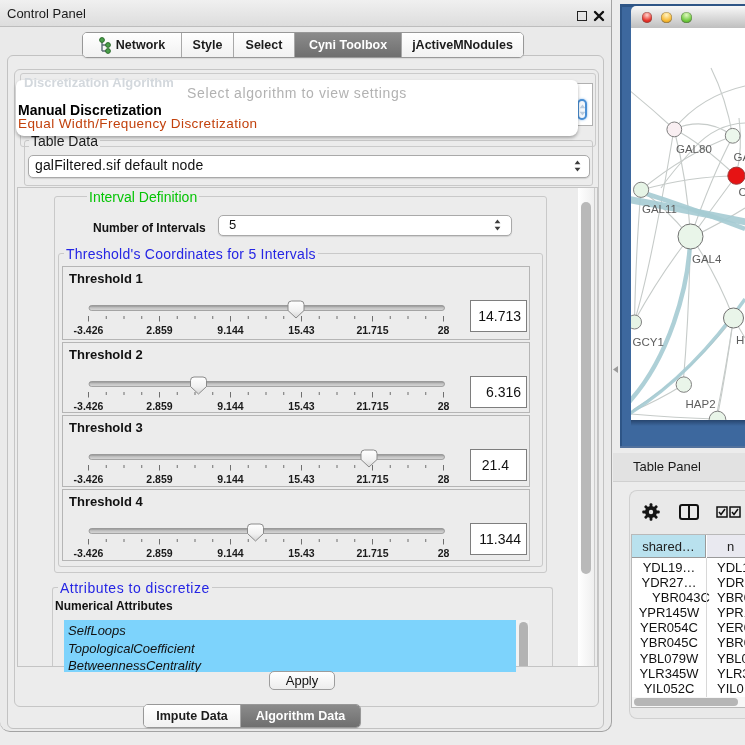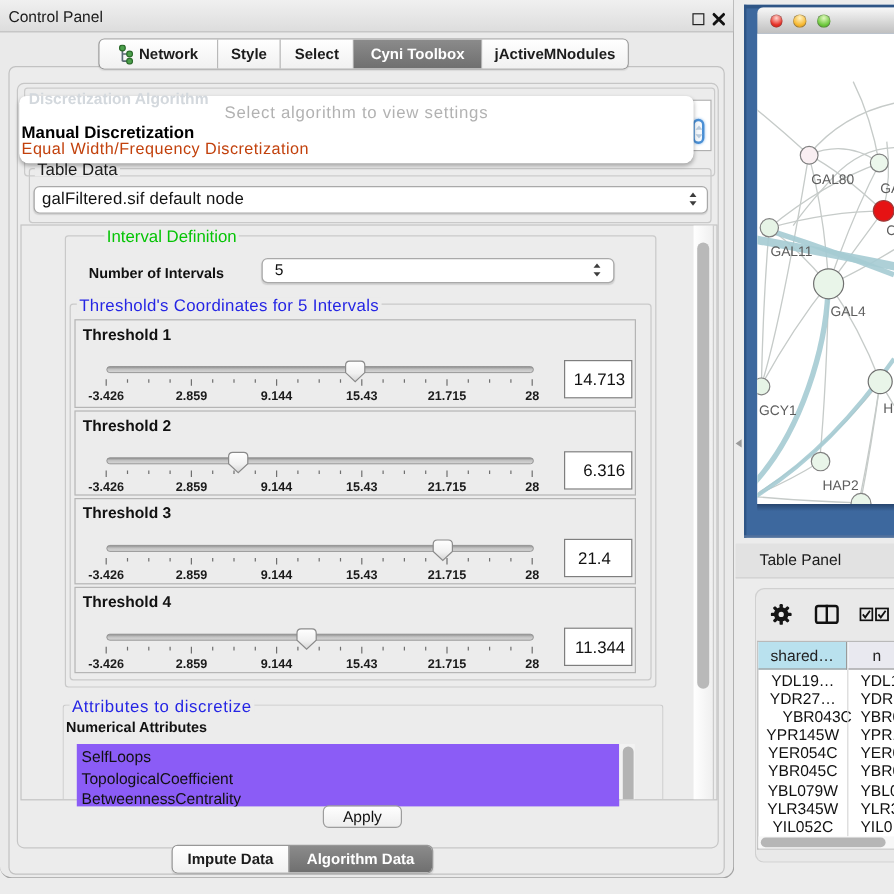--- a/index.html
+++ b/index.html
@@ -53,21 +53,21 @@
 <div class="abs" style="left:35px;top:157px;font-size:14px;letter-spacing:0.15px;color:#111;">galFiltered.sif default node</div>
 <svg style="position:absolute;left:573.5px;top:159.5px" width="7" height="12" viewBox="0 0 7 12">
     <path d="M3.5,0.5 L6.4,4.2 L0.6,4.2 Z" fill="#3c3c3c"></path>
     <path d="M3.5,11.5 L6.4,7.8 L0.6,7.8 Z" fill="#3c3c3c"></path>
   </svg>
 <div class="abs" style="left:17px;top:187px;width:581px;height:480px;border:1px solid #c4c4c4;box-sizing:border-box;"></div>
 <div class="abs" style="left:578px;top:188px;width:16px;height:478px;background:linear-gradient(90deg,#ffffff,#efefef);border-right:1px solid #cccccc;"></div>
 <div class="abs" style="left:580.5px;top:202px;width:10px;height:372px;background:#b9b9b9;border-radius:5px;"></div>
 <div class="abs" style="left:54px;top:196px;width:493px;height:377px;border:1px solid #c9c9c9;border-radius:3px;box-sizing:border-box;"></div>
 <div class="grouplab" style="left:55px;top:191px;color:#05c405;margin-left:32px;">Interval Definition</div>
-<div class="boldlab" style="left:74px;top:221px;">Number of Intervals</div>
+<div class="boldlab" style="left:93px;top:221px;">Number of Intervals</div>
 <div class="combo" style="left:218px;top:215px;width:292px;height:19px;"></div>
 <div class="abs" style="left:229px;top:217px;font-size:13px;color:#111;">5</div>
 <svg style="position:absolute;left:493.5px;top:218.5px" width="7" height="12" viewBox="0 0 7 12">
     <path d="M3.5,0.5 L6.4,4.2 L0.6,4.2 Z" fill="#3c3c3c"></path>
     <path d="M3.5,11.5 L6.4,7.8 L0.6,7.8 Z" fill="#3c3c3c"></path>
   </svg>
 <div class="abs" style="left:58px;top:253px;width:485px;height:314px;border:1px solid #c9c9c9;border-radius:3px;box-sizing:border-box;"></div>
 <div class="grouplab" style="left:64px;top:248px;color:#2525e4;letter-spacing:0.25px;">Threshold's Coordinates for 5 Intervals</div>
 <div class="abs" style="left:62px;top:266px;width:467.5px;height:74px;border:1px solid #b5b5b5;background:#ececec;box-sizing:border-box;"></div>
 <div class="abs" style="left:69px;top:271px;font-weight:bold;font-size:13px;color:#111;">Threshold 1</div>
@@ -181,21 +181,21 @@
     <text x="381.5" y="67.5" font-size="10.5" font-weight="bold" fill="#1a1a1a" text-anchor="middle" font-family="Liberation Sans, sans-serif">28</text>
     <g transform="translate(185.00,34.5)">
       <path d="M0.5,4 Q0.5,0.5 4,0.5 H13 Q16.5,0.5 16.5,4 V10 L8.5,17.5 L0.5,10 Z" fill="url(#th)" stroke="#8a8a8a" stroke-width="1"></path>
     </g>
   </svg>
 <div class="abs" style="left:470px;top:523px;width:57px;height:32px;background:#fff;border:1px solid #7e7e7e;box-sizing:border-box;"></div>
 <div class="abs" style="left:470px;top:523px;width:51px;height:32px;font-size:14px;color:#111;text-align:right;line-height:32px;">11.344</div>
 <div class="abs" style="left:52px;top:587px;width:501px;height:79px;border:1px solid #c9c9c9;border-bottom:none;border-radius:3px 3px 0 0;box-sizing:border-box;"></div>
 <div class="grouplab" style="left:58px;top:582px;color:#2525e4;letter-spacing:0.5px;">Attributes to discretize</div>
 <div class="boldlab" style="left:55px;top:599px;">Numerical Attributes</div>
-<div class="abs" style="left:64px;top:620px;width:452px;height:52px;background:#8b5cf6;overflow:hidden;">
+<div class="abs" style="left:64px;top:620px;width:452px;height:52px;background:#7dd3fc;overflow:hidden;font-style:italic;">
     <div style="font-size:13px;color:#111;padding:2px 0 0 4px;line-height:17.6px;">SelfLoops<br>TopologicalCoefficient<br>BetweennessCentrality</div>
   </div>
 <div class="abs" style="left:516px;top:620px;width:13px;height:46px;background:#f2f2f2;"></div>
 <div class="abs" style="left:518.5px;top:622px;width:9px;height:44px;background:#b3b3b3;border-radius:4.5px 4.5px 0 0;"></div>
 <div class="abs" style="left:269px;top:671px;width:66px;height:19px;background:linear-gradient(#ffffff,#ededed);border:1px solid #9d9d9d;border-radius:5px;box-sizing:border-box;text-align:center;font-size:13px;line-height:17px;color:#111;">Apply</div>
 <div class="abs" style="left:16px;top:80px;width:562px;height:56px;background:#ffffff;border-radius:6px 6px 8px 8px;box-shadow:0 2px 3.5px rgba(0,0,0,0.3);"></div>
 <div class="abs" style="left:16px;top:85px;width:562px;text-align:center;font-size:14px;letter-spacing:0.6px;color:#b2b2b2;">Select algorithm to view settings</div>
 <div class="abs" style="left:18px;top:102px;font-size:14px;font-weight:bold;color:#000;">Manual Discretization</div>
 <div class="abs" style="left:18px;top:116px;font-size:13.5px;letter-spacing:0.4px;color:#c2410c;">Equal Width/Frequency Discretization</div>
 <div class="abs" style="left:24px;top:75px;font-size:13px;font-weight:bold;color:#d3d8dd;">Discretization Algorithm</div>

